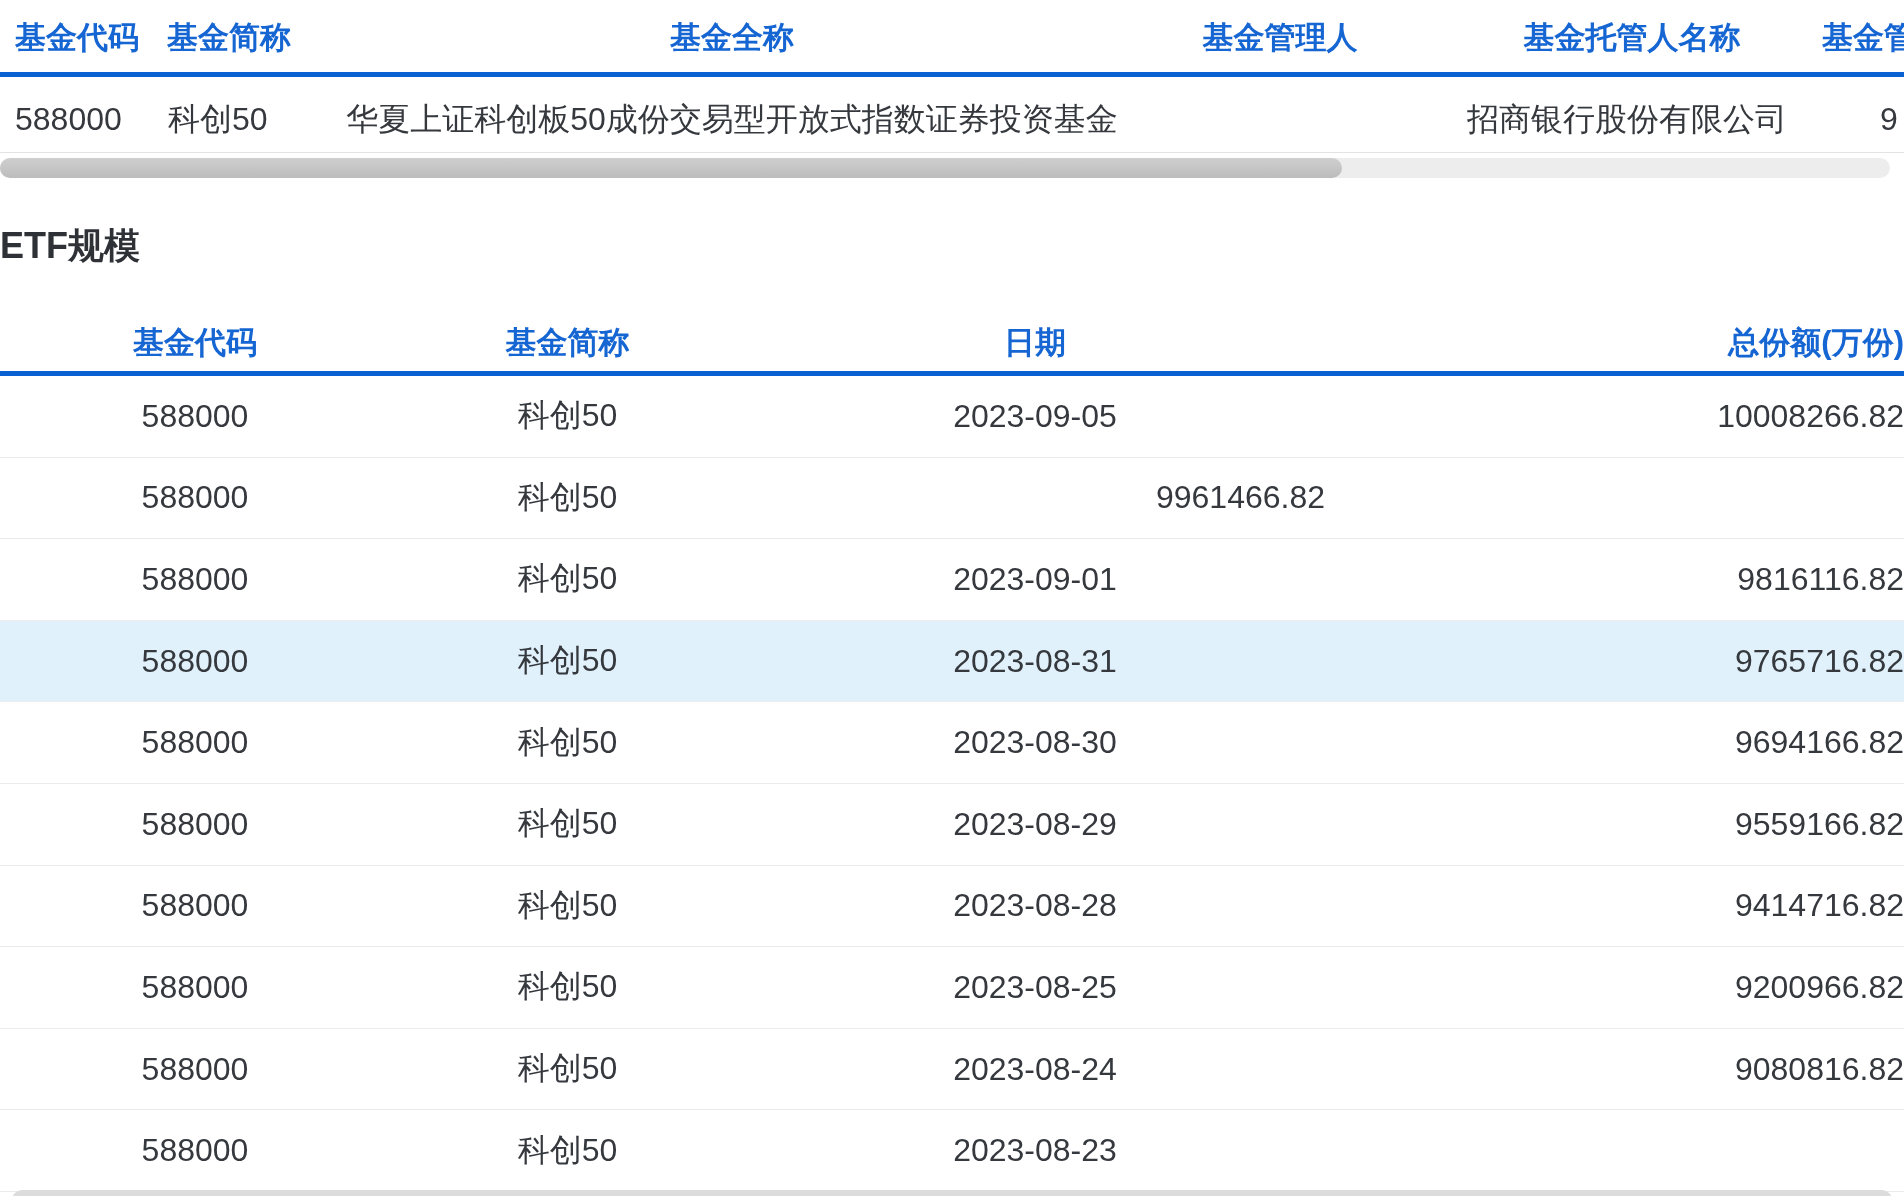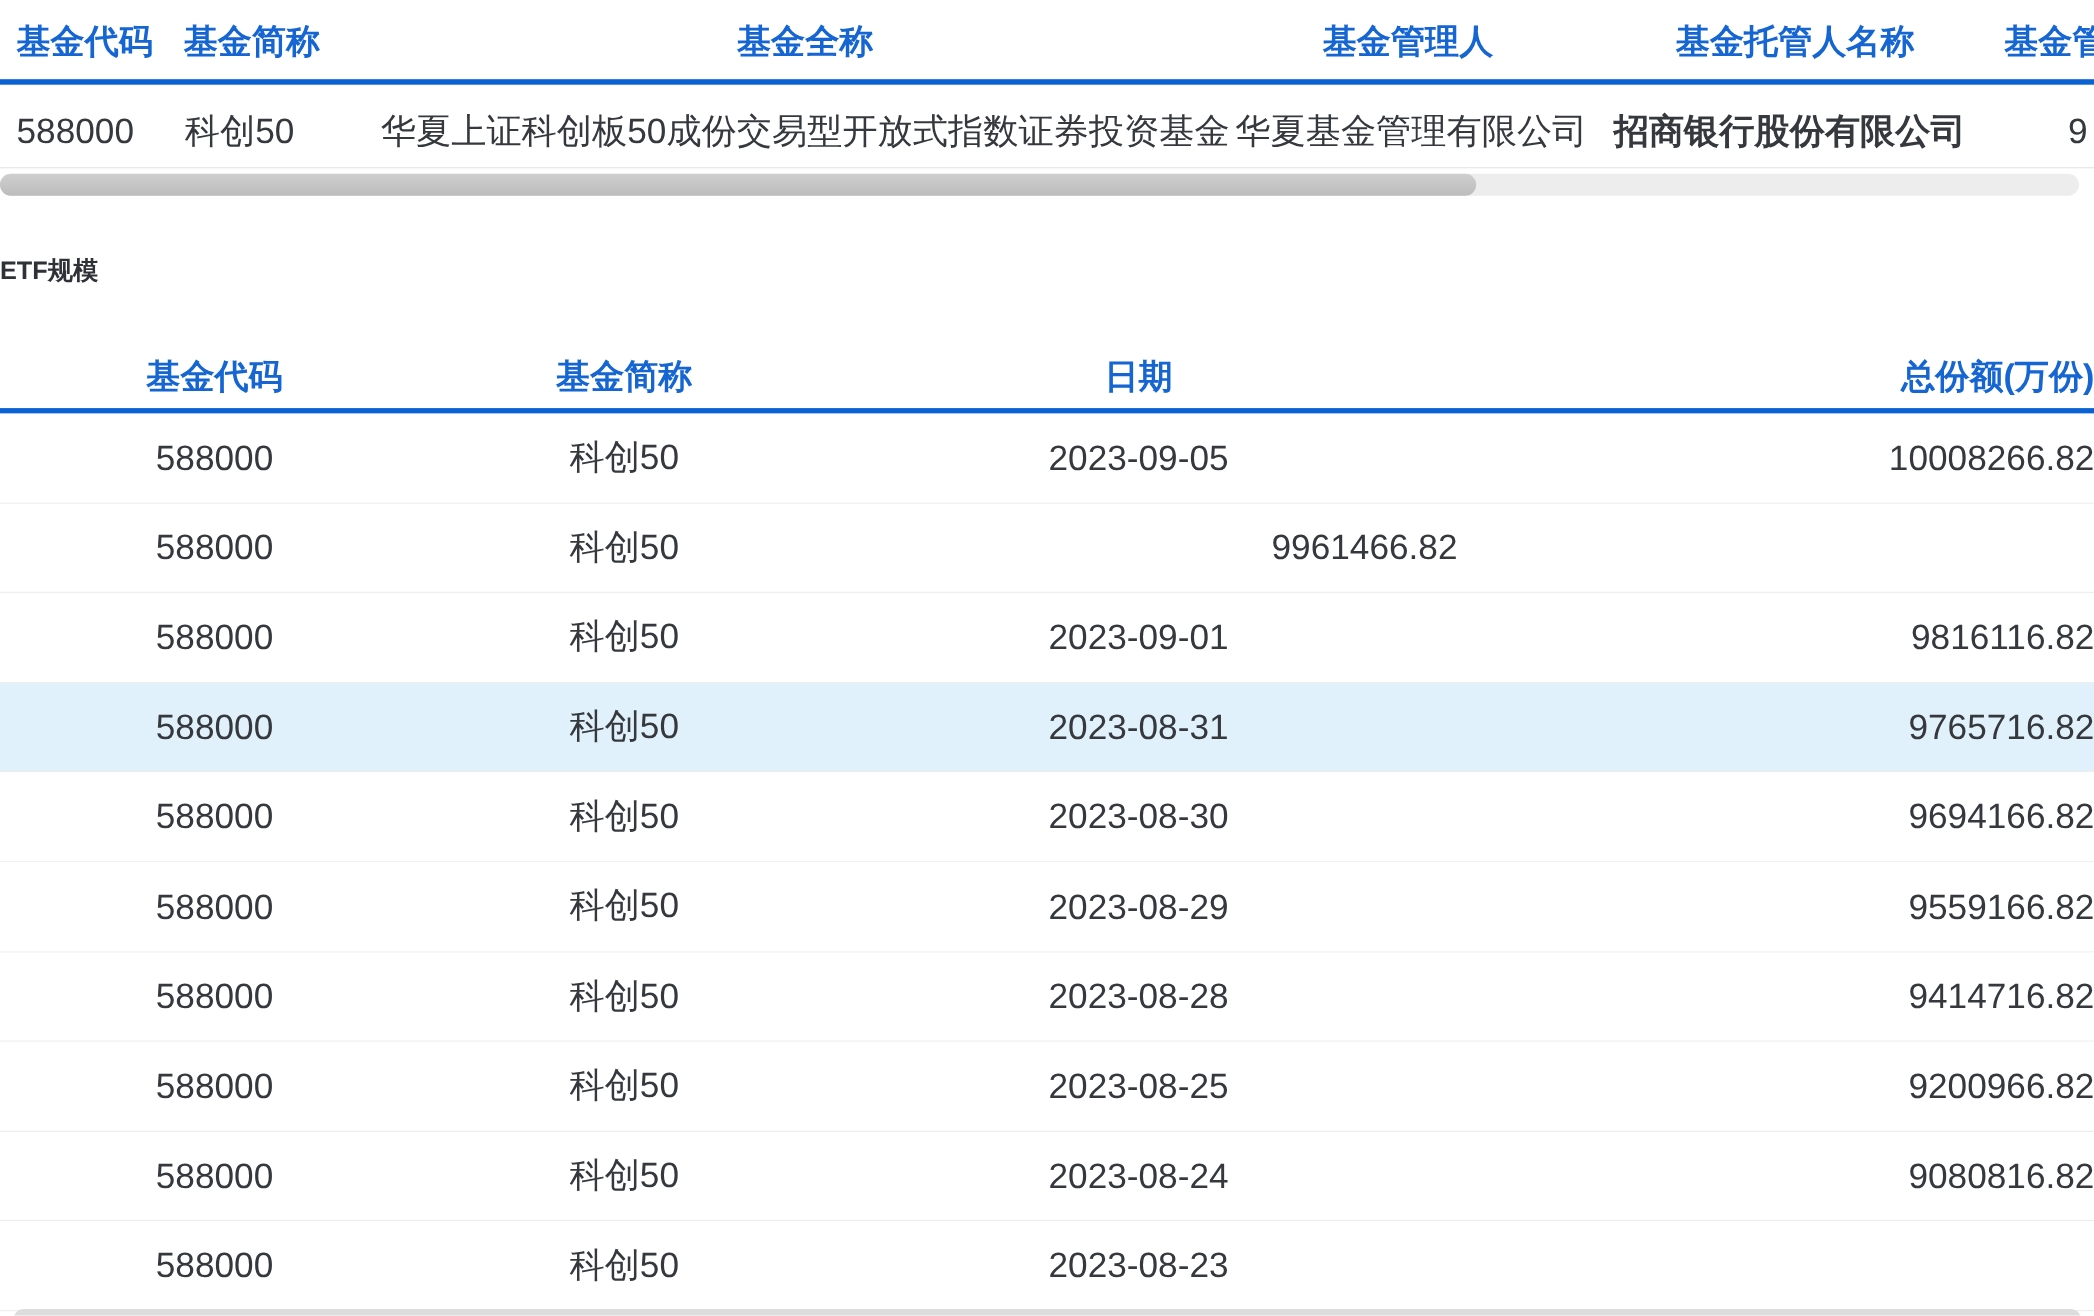--- a/index.html
+++ b/index.html
@@ -19,37 +19,37 @@
   .fi-d{
     position:absolute;top:96px;font-size:32px;font-weight:400;
     color:var(--text,#35393e);white-space:nowrap;line-height:46px;
   }
   .pos-l1{left:15px;}   .pos-l2{left:167px;}
   .pos-c3{left:732px;transform:translateX(-50%);}
   .pos-c4{left:1280px;transform:translateX(-50%);}
   .pos-c5{left:1632px;transform:translateX(-50%);}
   .pos-l6{left:1822px;} .pos-d2{left:168px;}
   .pos-d4{left:1283px;transform:translateX(-50%);}
-  .pos-d5{left:1627px;transform:translateX(-50%);font-weight:bold;}
+  .pos-d5{left:1627px;transform:translateX(-50%);}
   .pos-d6{left:1880px;}
   .fi-underline{position:absolute;top:72px;left:0;width:1904px;height:5px;background:var(--underline,#0a62d2);}
   .fi-divider{position:absolute;top:152px;left:0;width:1904px;height:1px;background:#e3e3e3;}
   .fi-scrollbar{
     position:absolute;top:158px;left:0;width:1890px;height:20px;
     border-radius:10px;background:var(--track,#ededed);
   }
   .fi-thumb{
     position:absolute;top:0;left:0;width:1342px;height:20px;border-radius:10px;
     background:linear-gradient(#cfcfcf,#bcbcbc);
   }
 
   
   .section-title{
     position:absolute;top:224px;left:0;margin:0;
-    font-size:23px;font-weight:700;color:#2e3135;line-height:44px;
+    font-size:36px;font-weight:700;color:#2e3135;line-height:44px;
   }
 
   
   .etf-table{position:absolute;top:315px;left:0;width:1904px;}
   .etf-grid{display:grid;grid-template-columns:390px 355px 580px 1fr;align-items:center;}
   .etf-header{height:56px;}
   .hc{font-size:31px;font-weight:600;color:var(--accent,#1565d2);white-space:nowrap;}
   .etf-underline{height:5px;background:var(--underline,#0a62d2);}
   .etf-row{height:81.6px;border-bottom:1px solid var(--divider,#ececec);box-sizing:border-box;background:#ffffff;}
   .etf-row.highlight{background:var(--highlight,#e1f1fb);}
@@ -74,21 +74,20 @@
     <span class="fi-h pos-c3">基金全称</span>
     <span class="fi-h pos-c4">基金管理人</span>
     <span class="fi-h pos-c5">基金托管人名称</span>
     <span class="fi-h pos-l6">基金管</span>
 
     <div class="fi-underline"></div>
 
     <span class="fi-d pos-l1">588000</span>
     <span class="fi-d pos-d2">科创50</span>
     <span class="fi-d pos-c3">华夏上证科创板50成份交易型开放式指数证券投资基金</span>
-    <span class="fi-d pos-d4">华夏基金管理有限公司</span>
     <span class="fi-d pos-d5">招商银行股份有限公司</span>
     <span class="fi-d pos-d6">9</span>
 
     <div class="fi-divider"></div>
 
     <div class="fi-scrollbar">
       <div class="fi-thumb"></div>
     </div>
   </section>
 

